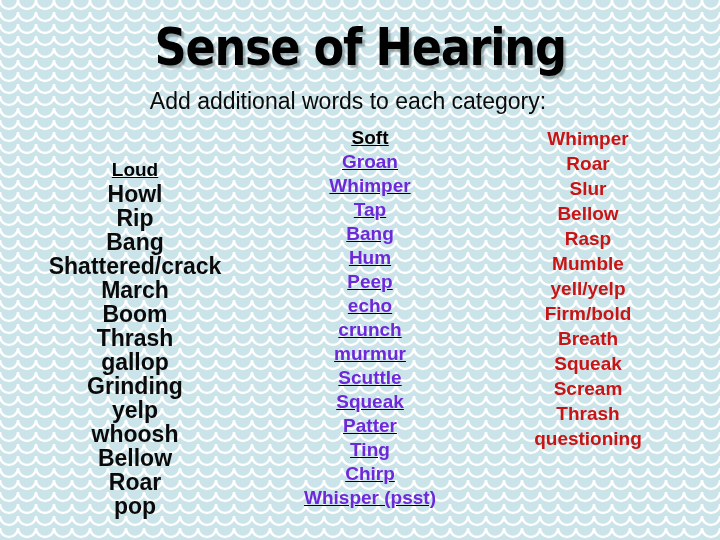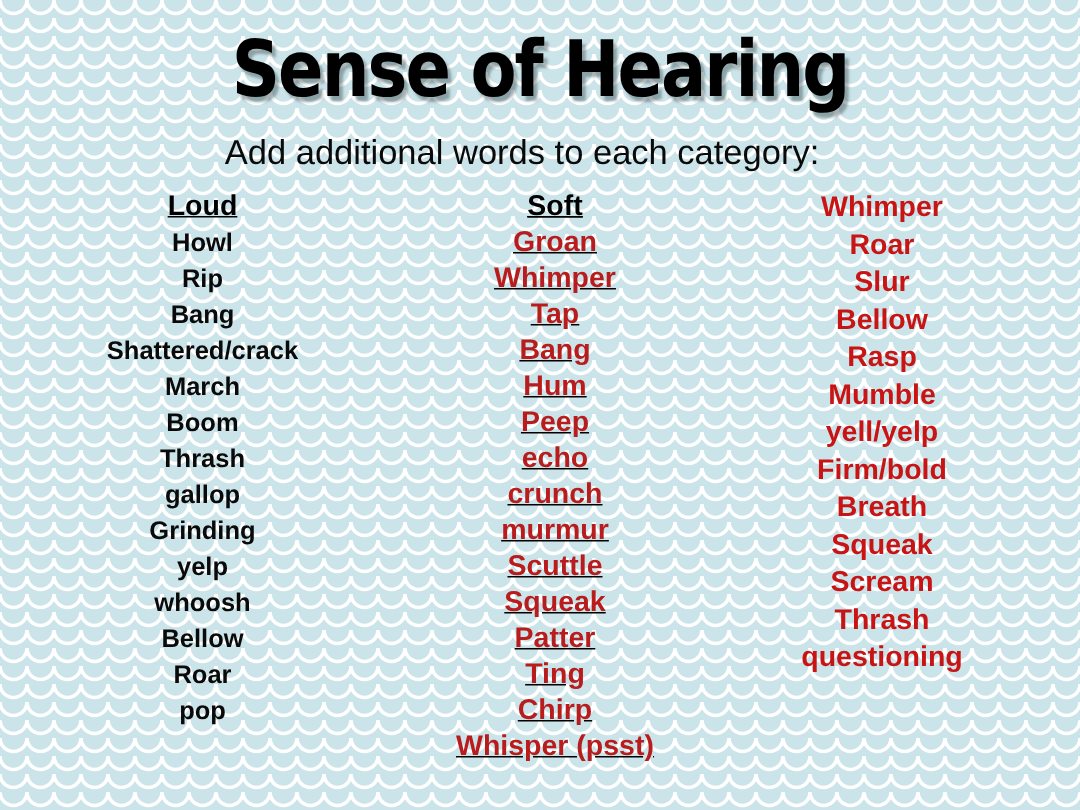--- a/index.html
+++ b/index.html
@@ -80,40 +80,40 @@
     left: 0;
     width: 720px;
     height: 414px;
     z-index: 2;
   }
   .word-column {
     position: absolute;
     top: 0;
     text-align: center;
   }
-  .col-1 { left: 18px;  width: 234px; }
+  .col-1 { left: 18px;  width: 234px; margin-top: 32px; }
   .col-2 { left: 272px; width: 196px; text-decoration: underline; }
   .col-3 { left: 490px; width: 196px; }
 
   .col-header {
     font-weight: bold;
     color: #000000;
     text-decoration: underline;
     white-space: nowrap;
   }
   .col-1 .col-header { font-size: 19px; line-height: 24px; }
   .col-2 .col-header { font-size: 19px; line-height: 24px; }
   .col-3 .col-header { font-size: 17px; line-height: 25px; }
 
   .word-item {
     font-weight: bold;
     white-space: nowrap;
   }
-  .col-1 .word-item { font-size: 17px; line-height: 24px; color: #0a0a0a; }
-  .col-2 .word-item { font-size: 19px; line-height: 24px; color: #b91c1c; }
+  .col-1 .word-item { font-size: 23px; line-height: 24px; color: #0a0a0a; }
+  .col-2 .word-item { font-size: 19px; line-height: 24px; color: #6d28d9; }
   .col-3 .word-item { font-size: 19px; line-height: 25px; color: #c81414; }
 </style>
 </head>
 <body>
 
 <div id="slide">
 
   <svg id="slide-bg" viewBox="0 0 720 540" preserveAspectRatio="none" xmlns="http://www.w3.org/2000/svg">
     <defs>
       <pattern id="scallop" width="18" height="12" patternUnits="userSpaceOnUse">

